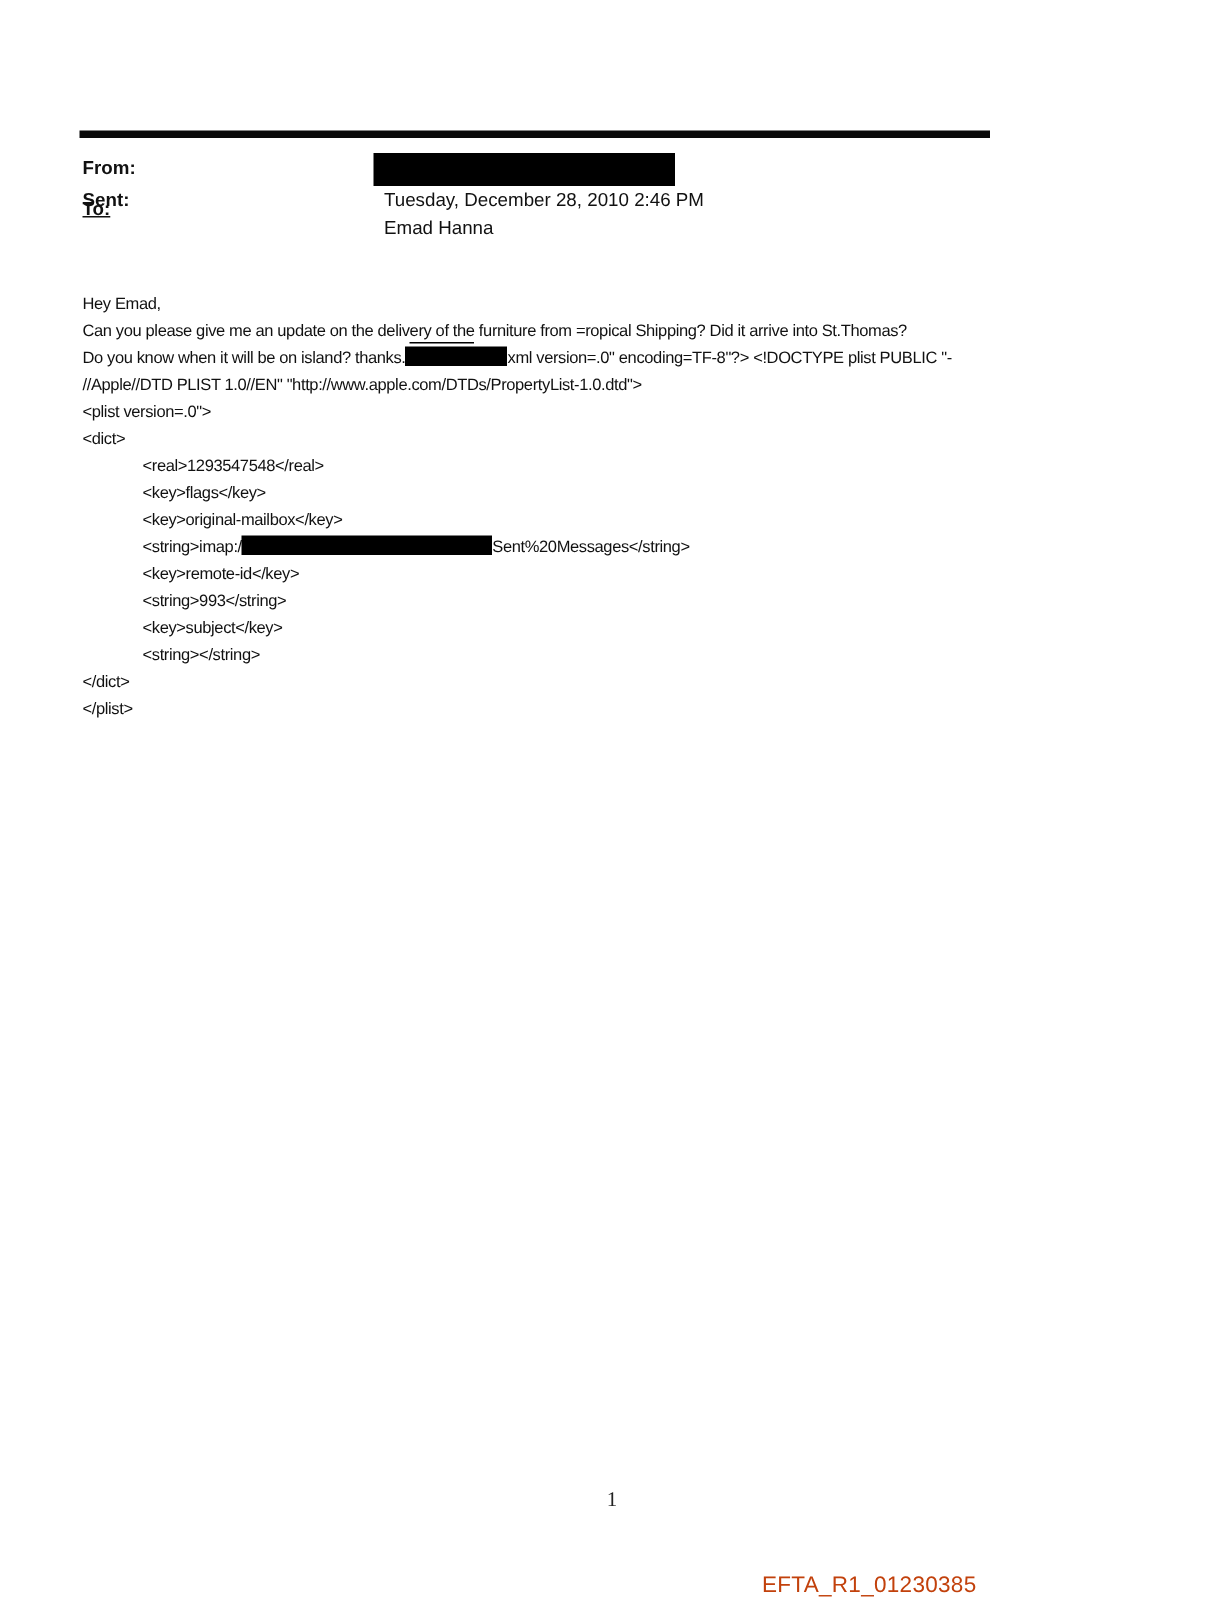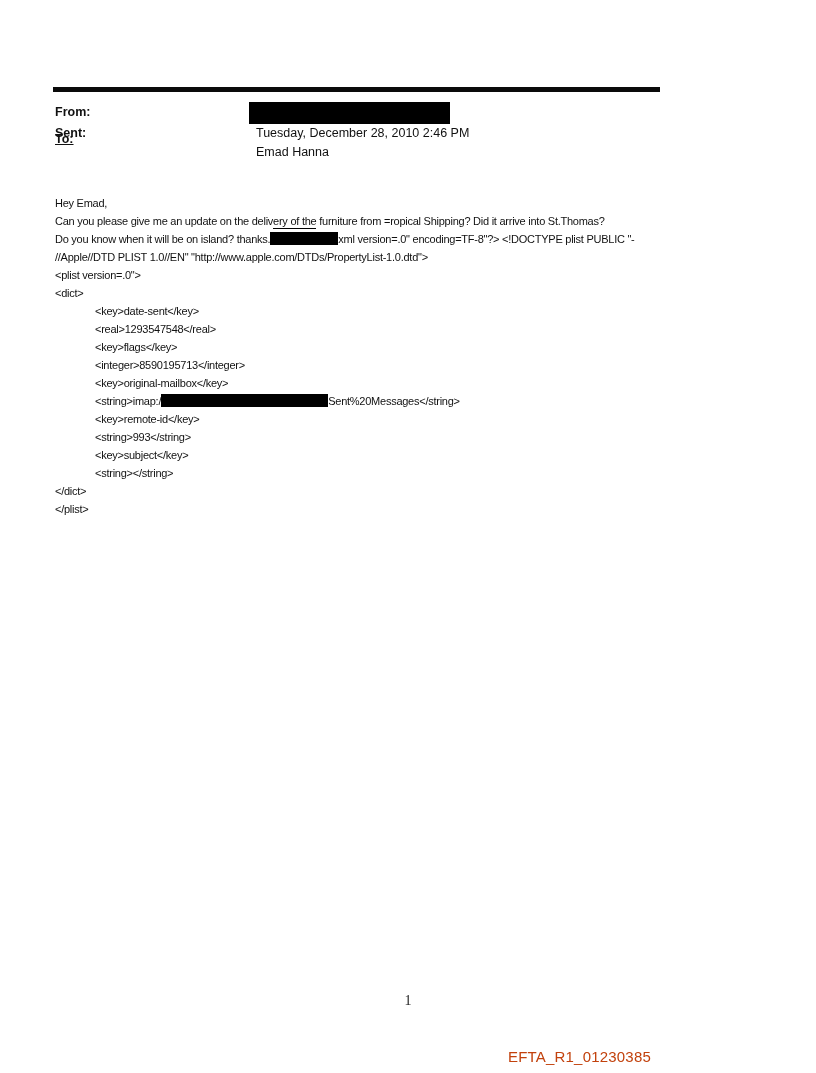--- a/index.html
+++ b/index.html
@@ -114,24 +114,22 @@
     <div class="hdr-value hdr-to-value">Emad Hanna</div>
   </div>
 
   <div class="email-body">
       <div class="line"><span>Hey Emad,</span></div>
       <div class="line"><span>Can you please give me an update on the deliv</span><span class="underlined">ery of the</span><span> furniture from =ropical Shipping? Did it arrive into St.Thomas?</span></div>
       <div class="line"><span>Do you know when it will be on island? thanks.</span><span class="redact-inline" style="width: 68px;"></span><span>xml version=.0" encoding=TF-8"?&gt; &lt;!DOCTYPE plist PUBLIC "-</span></div>
       <div class="line"><span>//Apple//DTD PLIST 1.0//EN" "http://www.apple.com/DTDs/PropertyList-1.0.dtd"&gt;</span></div>
       <div class="line"><span>&lt;plist version=.0"&gt;</span></div>
       <div class="line"><span>&lt;dict&gt;</span></div>
-      <div class="line indent"><span>&lt;key&gt;date-sent&lt;/key&gt;</span></div>
       <div class="line indent"><span>&lt;real&gt;1293547548&lt;/real&gt;</span></div>
       <div class="line indent"><span>&lt;key&gt;flags&lt;/key&gt;</span></div>
-      <div class="line indent"><span>&lt;integer&gt;8590195713&lt;/integer&gt;</span></div>
       <div class="line indent"><span>&lt;key&gt;original-mailbox&lt;/key&gt;</span></div>
       <div class="line indent"><span>&lt;string&gt;imap:/</span><span class="redact-inline" style="width: 167px;"></span><span>Sent%20Messages&lt;/string&gt;</span></div>
       <div class="line indent"><span>&lt;key&gt;remote-id&lt;/key&gt;</span></div>
       <div class="line indent"><span>&lt;string&gt;993&lt;/string&gt;</span></div>
       <div class="line indent"><span>&lt;key&gt;subject&lt;/key&gt;</span></div>
       <div class="line indent"><span>&lt;string&gt;&lt;/string&gt;</span></div>
       <div class="line"><span>&lt;/dict&gt;</span></div>
       <div class="line"><span>&lt;/plist&gt;</span></div>
     </div>
 

